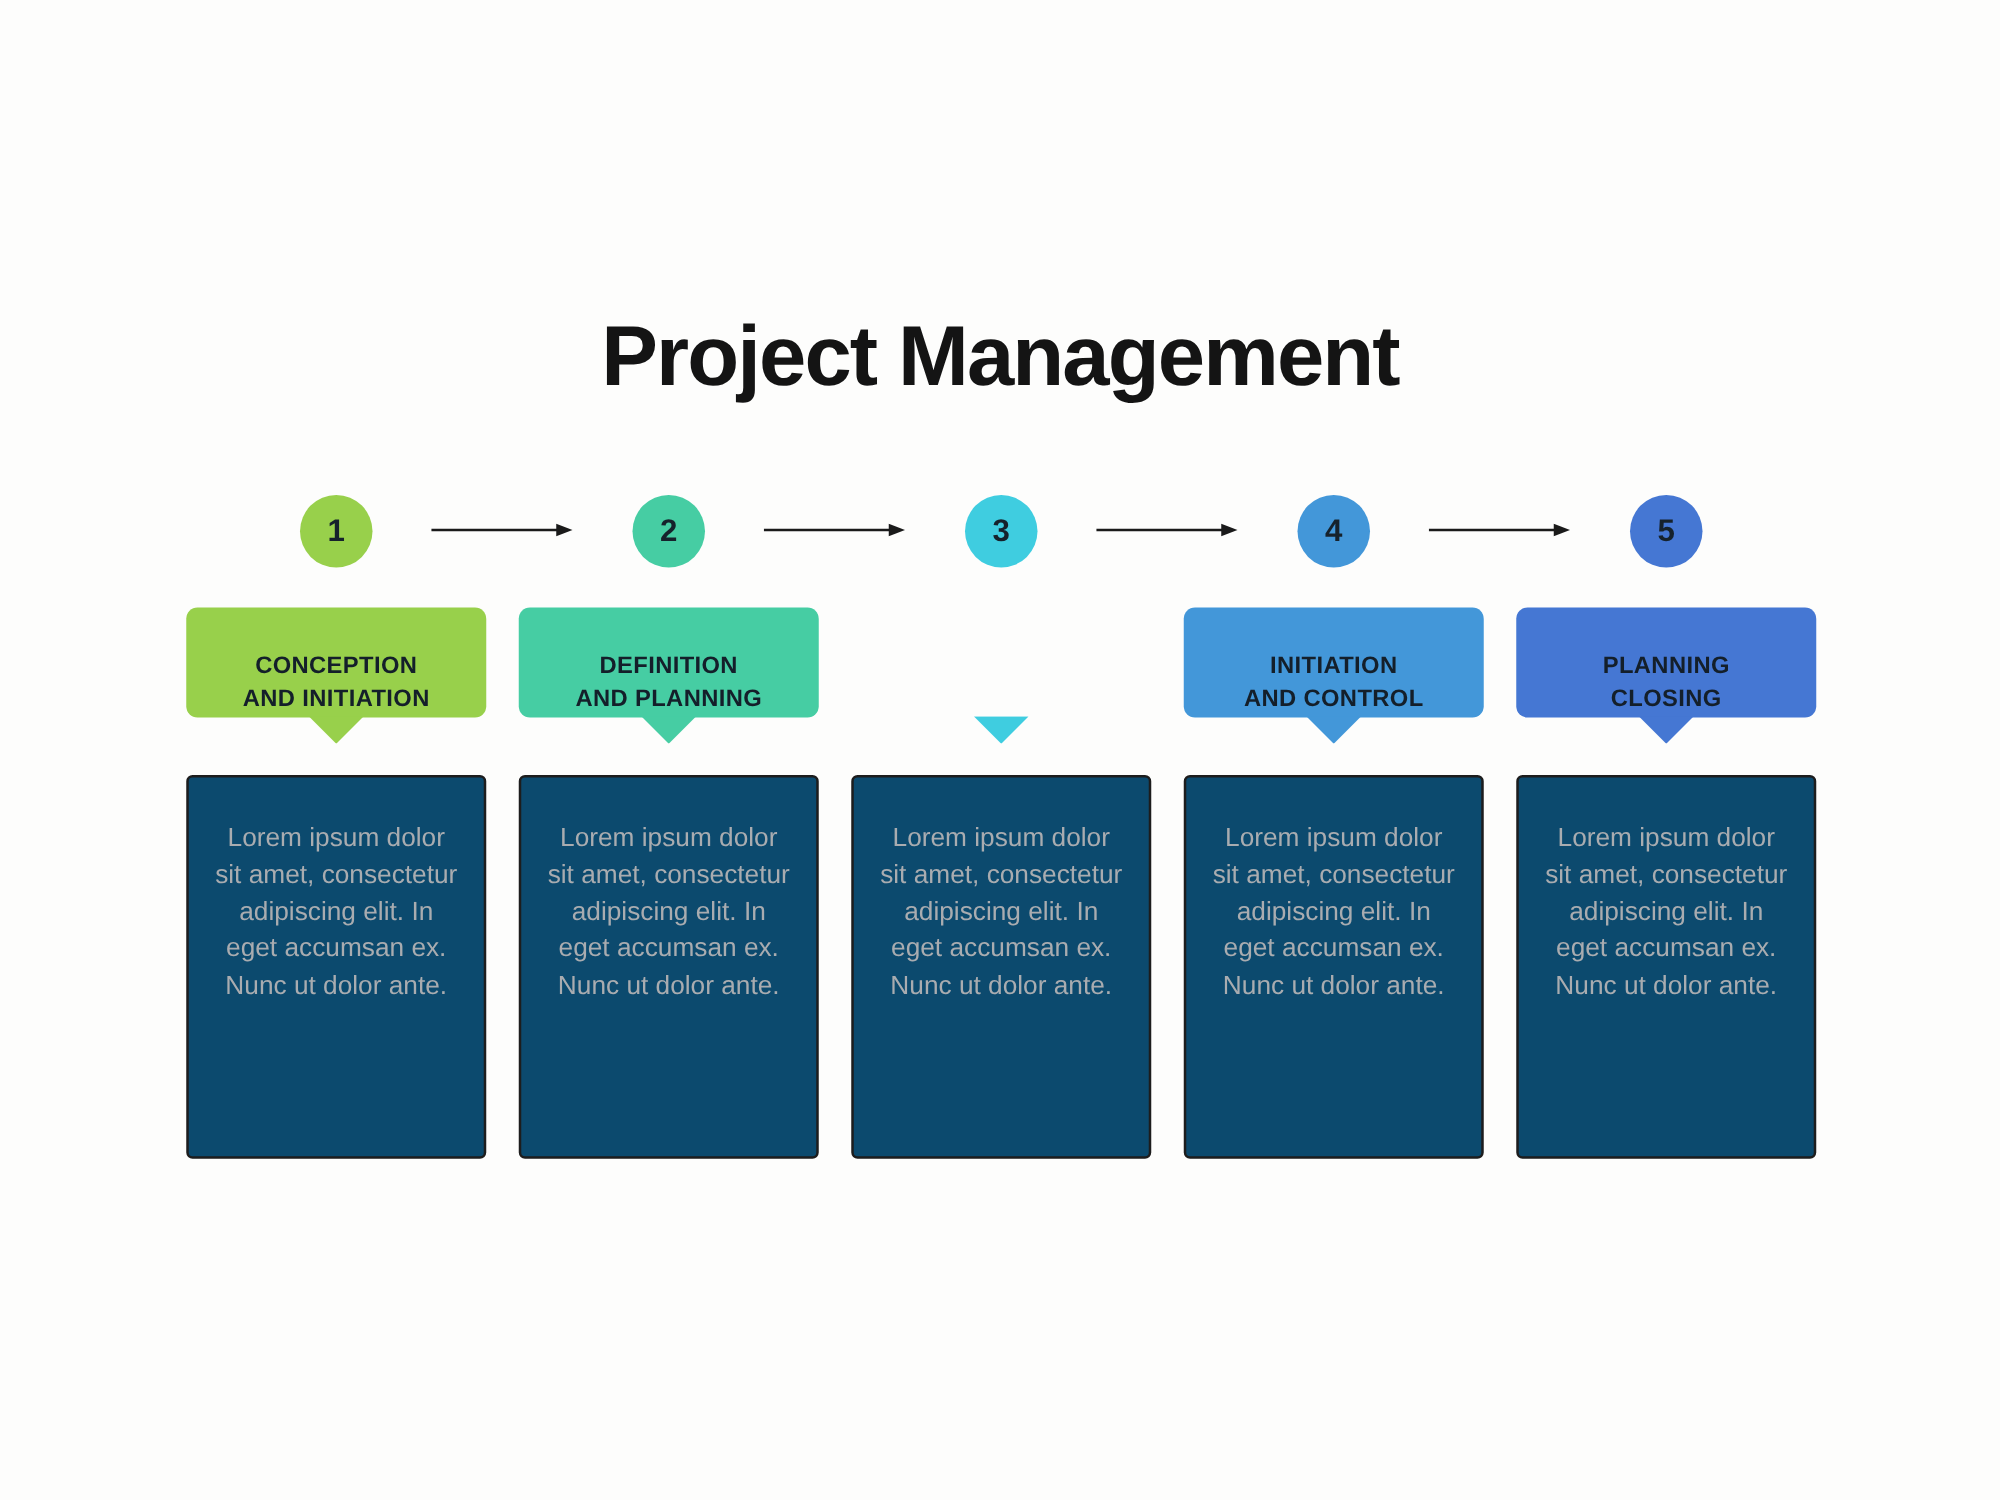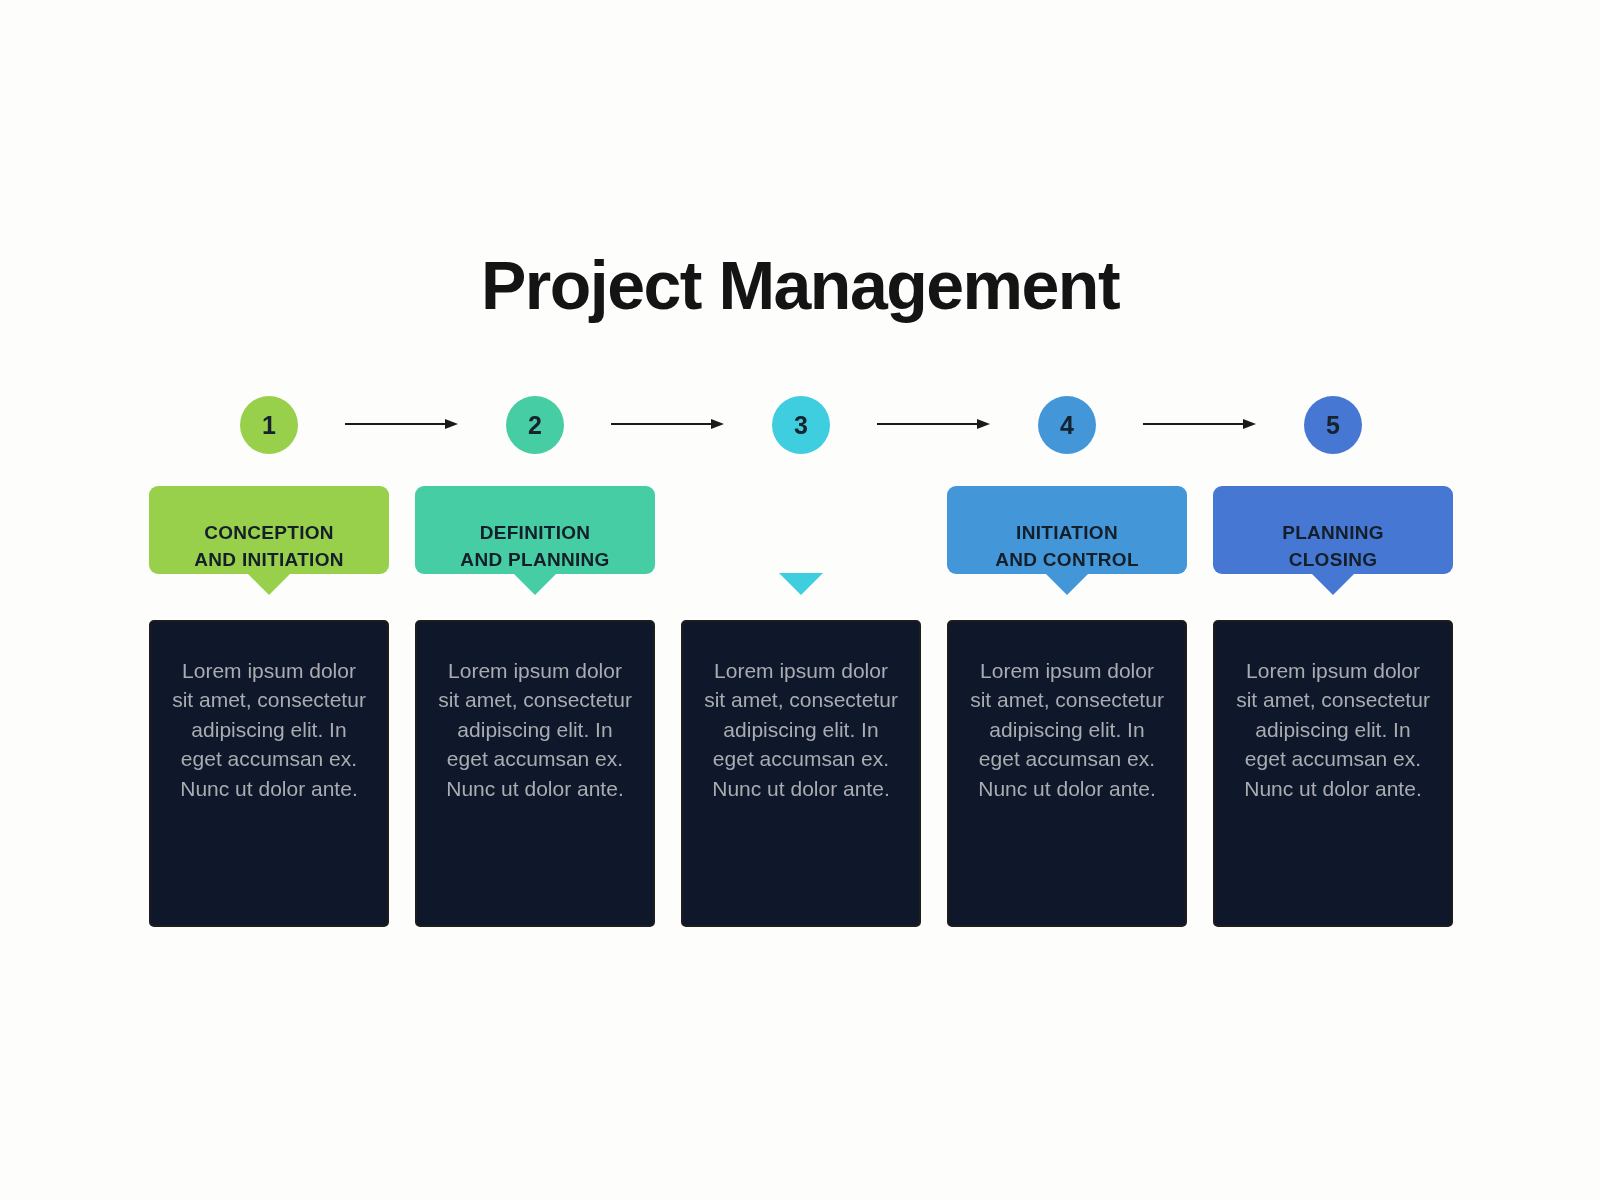--- a/index.html
+++ b/index.html
@@ -69,21 +69,21 @@
     position: absolute;
     left: 98px; top: 177px;
     width: 44px; height: 22px;
     background: var(--accent, #999);
     clip-path: polygon(0 0, 100% 0, 50% 100%);
   }
   .desc-box {
     position: absolute;
     left: 0; top: 224px;
     width: 240px; height: 307px;
-    background: #0f172a;
+    background: #0c4a6e;
     border: 2px solid #1d1d1d;
     border-radius: 5px;
     display: flex;
     justify-content: center;
   }
   .desc-box p {
     margin-top: 34px;
     width: 196px;
     text-align: center;
     font-size: 21px;

